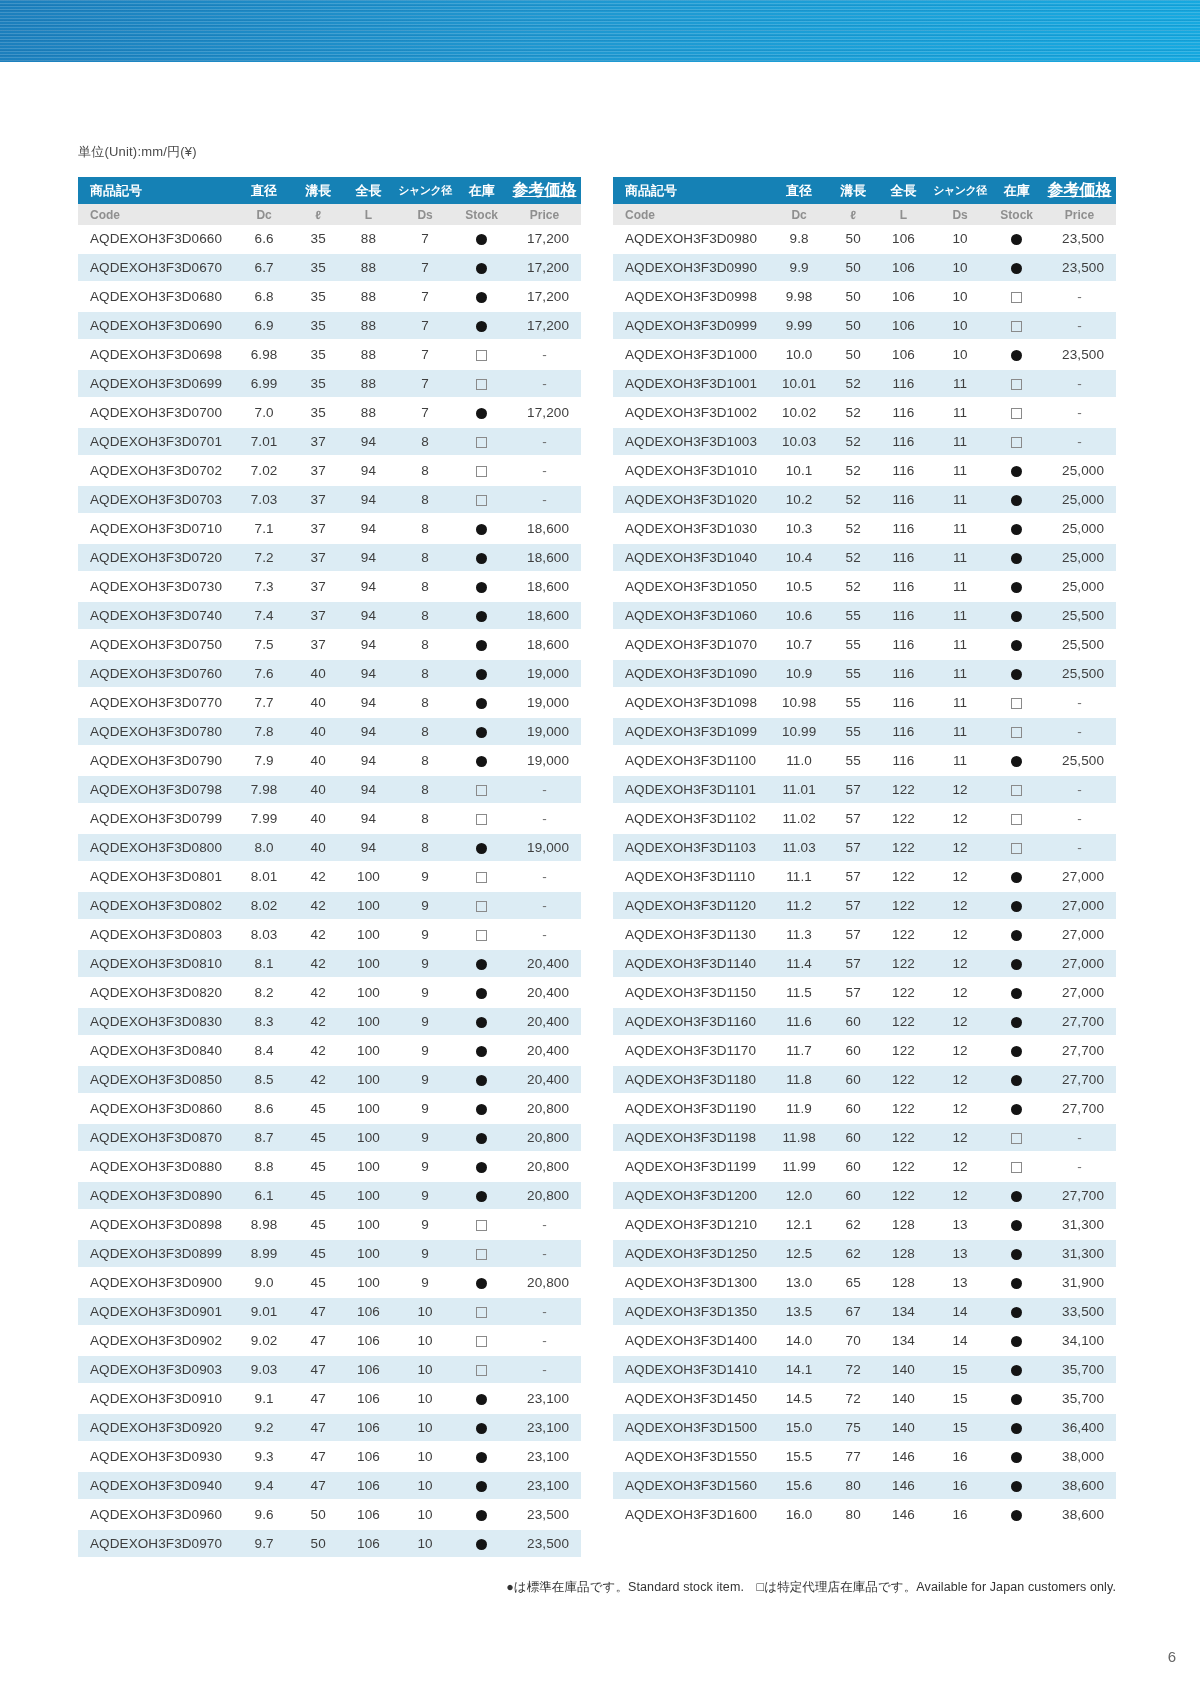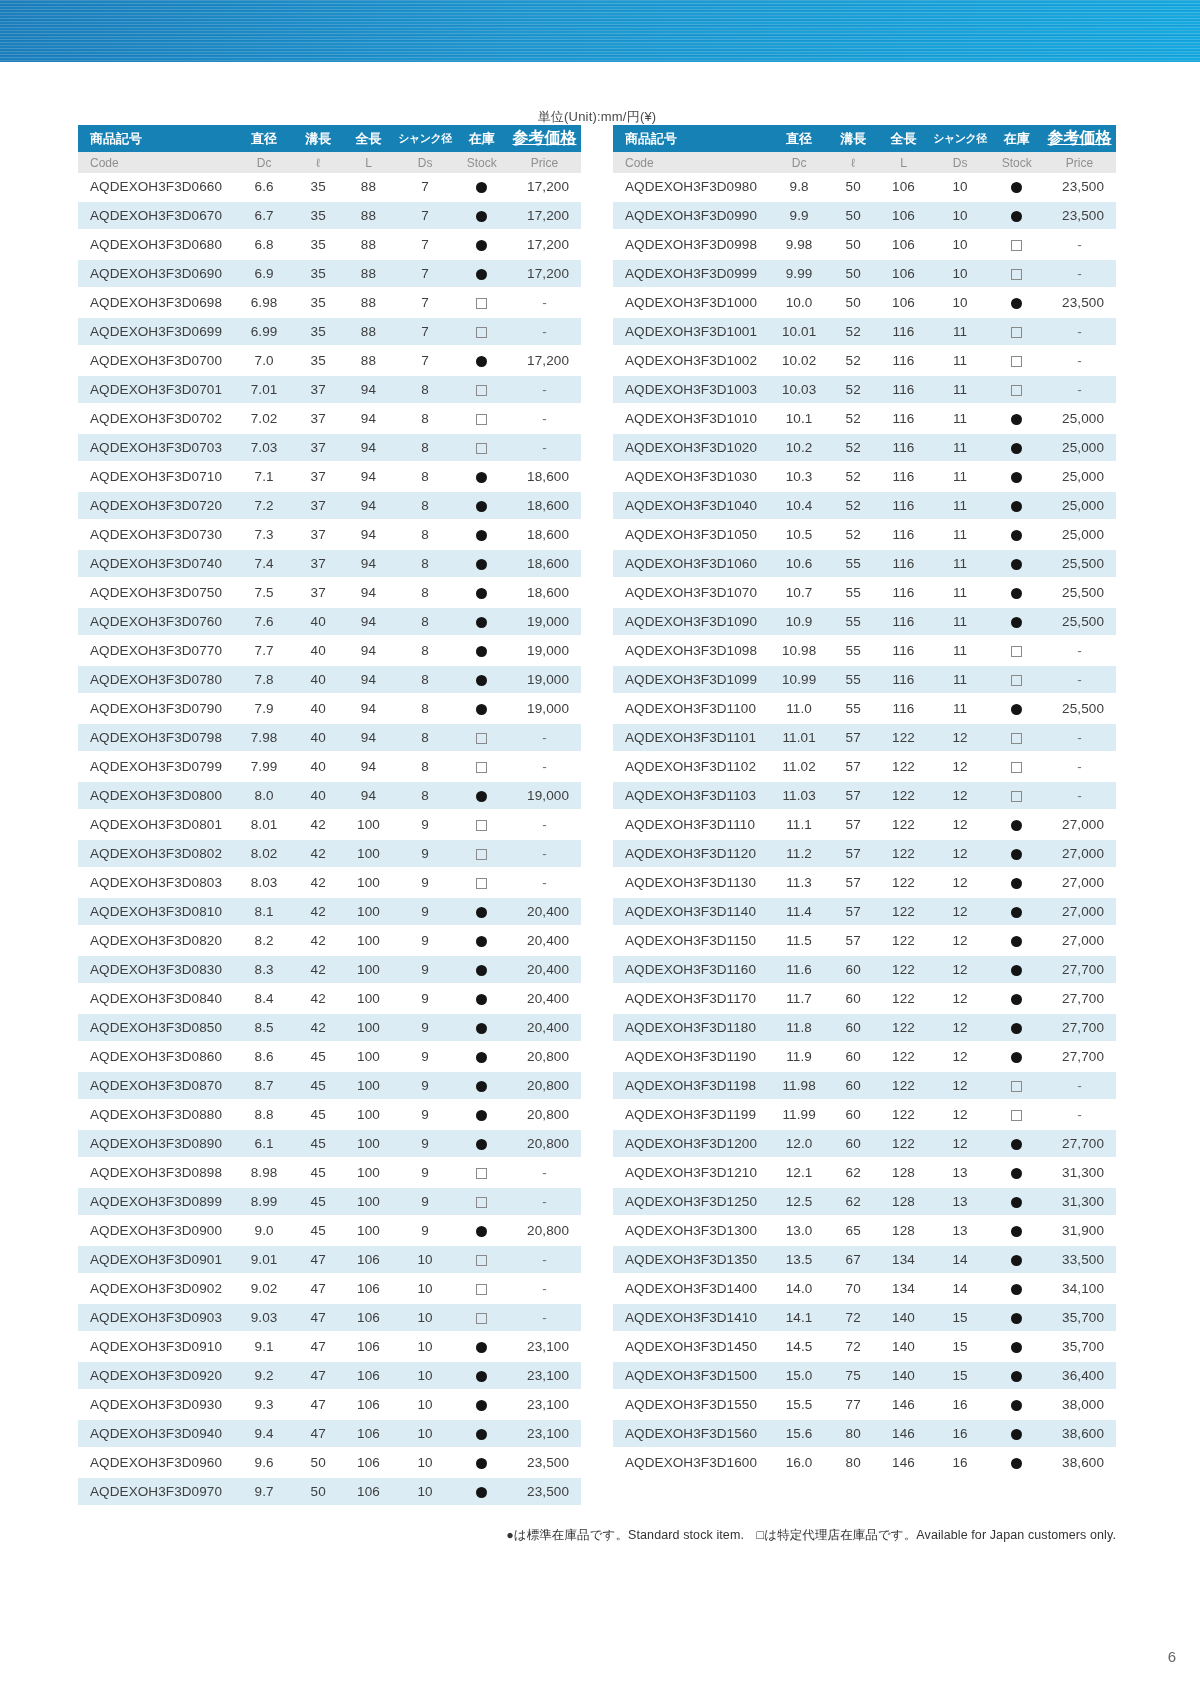--- a/index.html
+++ b/index.html
@@ -10,39 +10,39 @@
   }
   .banner{
     height:62px;width:100%;
     background:
       repeating-linear-gradient(180deg, rgba(255,255,255,0.16) 0 1px, rgba(0,0,0,0) 1px 3px),
       repeating-linear-gradient(180deg, rgba(10,60,110,0.10) 0 1px, rgba(0,0,0,0) 1px 5px),
       linear-gradient(100deg,#1c7fbd 0%,#1f97d0 45%,#16a9e0 100%);
   }
   .content{padding:0 84px 0 78px;}
   .unit-note{
-    margin-top:47px;text-align:center;font-size:13px;color:#4a4a4a;
+    margin-top:82px;text-align:left;font-size:13px;color:#4a4a4a;
     letter-spacing:0.2px;line-height:16px;
   }
-  .tables{display:flex;gap:32px;align-items:flex-start;}
+  .tables{display:flex;gap:32px;align-items:flex-start;margin-top:17px;}
   table.product-table{
     flex:1;border-collapse:collapse;table-layout:fixed;width:100%;
   }
   col.c-code{width:31%;} col.c-dc{width:12%;} col.c-fl{width:9.5%;}
   col.c-oal{width:10.5%;} col.c-ds{width:12%;} col.c-stock{width:10.5%;}
   col.c-price{width:14.5%;}
   tr.head-jp th{
     background:#1581b5;color:#ffffff;font-size:13px;font-weight:bold;
     height:27px;padding:0;text-align:center;white-space:nowrap;overflow:hidden;
   }
   tr.head-jp th.col-code{text-align:left;padding-left:12px;}
   tr.head-jp th.col-ds{font-size:11px;letter-spacing:-0.5px;}
   tr.head-jp th.col-price{font-size:16px;text-decoration:underline;}
   tr.head-en th{
-    background:#e8e8e8;color:#8f8f8f;font-size:12px;font-weight:normal;
+    background:#e8e8e8;color:#8f8f8f;font-size:12px;font-weight:bold;
     height:21px;padding:0;text-align:center;white-space:nowrap;
   }
   tr.head-en th.col-code{text-align:left;padding-left:12px;}
   tbody td{
     height:27px;padding:0;font-size:13.5px;color:#3e3e3e;text-align:center;
     border-bottom:2px solid #ffffff;white-space:nowrap;overflow:hidden;
     letter-spacing:0.1px;
   }
   tbody tr:nth-child(even) td{background:#dcecf4;}
   tbody td.code-cell{text-align:left;padding-left:12px;font-size:13.5px;}

